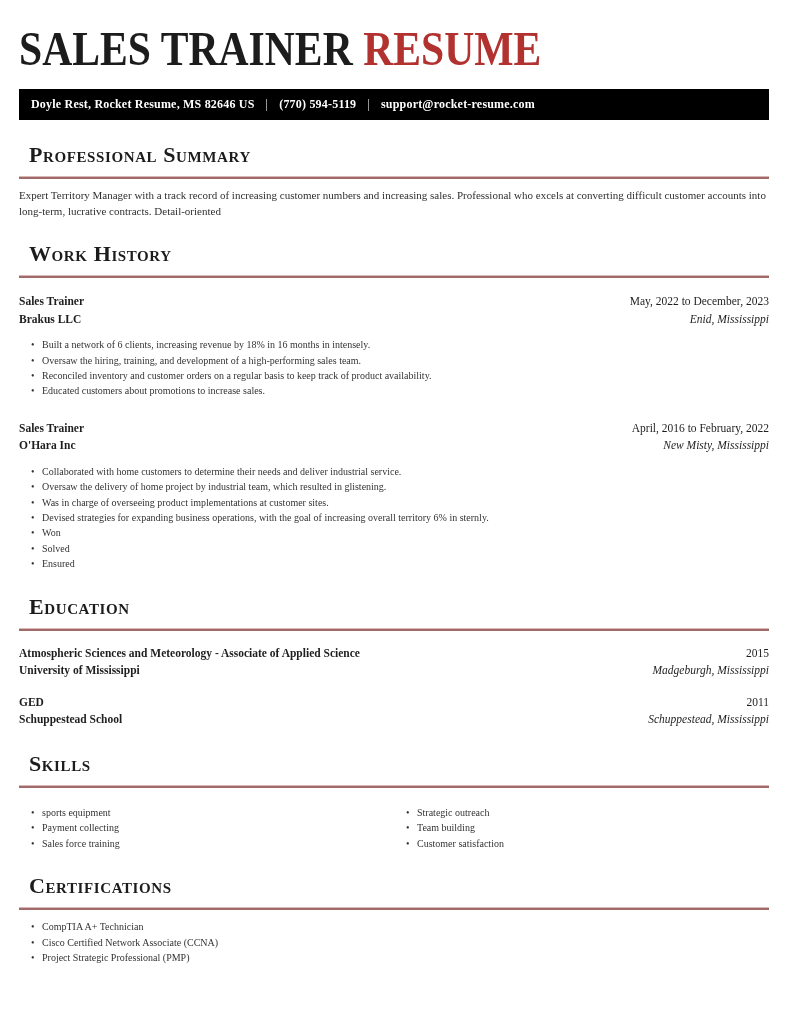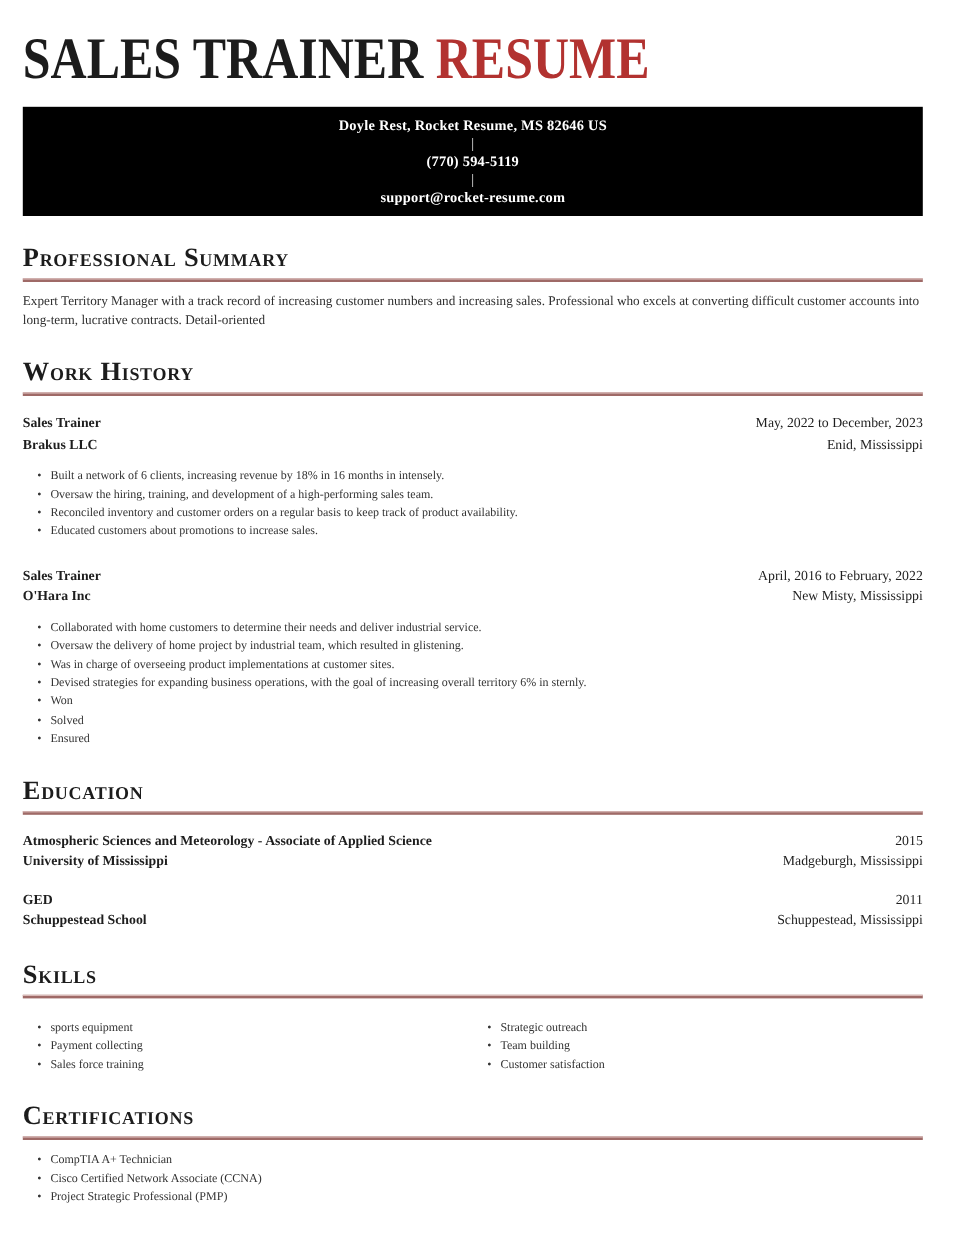--- a/index.html
+++ b/index.html
@@ -29,27 +29,26 @@
   .contact-bar {
     margin-top: 16px;
     background: #000000;
     color: #ffffff;
     font-size: 12px;
     font-weight: bold;
     padding: 8px 12px;
     display: flex;
     align-items: center;
     letter-spacing: 0.2px;
-    flex-direction: column;
   }
   .contact-bar .sep { margin: 0 11px; font-weight: normal; color: #e8e8e8; }
   
   .section { margin-top: 23px; }
   h2 {
-    margin: 0;
+    margin: 10px;
     font-size: 22px;
     font-weight: bold;
     font-variant: small-caps;
     letter-spacing: 0.6px;
     color: #1c1c1c;
     line-height: 1.05;
   }
   .rule {
     margin-top: 6px;
     height: 2px;
@@ -63,21 +62,21 @@
     line-height: 15.5px;
     color: #2f2f2f;
   }
   
   .job { margin-top: 15px; }
   .job + .job { margin-top: 21px; }
   .row2 { display: flex; justify-content: space-between; }
   .row2 .left div, .row2 .right div { font-size: 11.5px; line-height: 17.5px; }
   .job-title, .company, .degree, .school { font-weight: bold; color: #1e1e1e; }
   .dates, .year { color: #1e1e1e; }
-  .location { color: #1e1e1e; }
+  .location { font-style: italic; color: #1e1e1e; }
   .right { text-align: right; }
   
   ul.bullets {
     margin: 9px 0 0 0;
     padding: 0 0 0 23px;
     list-style: none;
   }
   ul.bullets li {
     position: relative;
     font-size: 10px;

